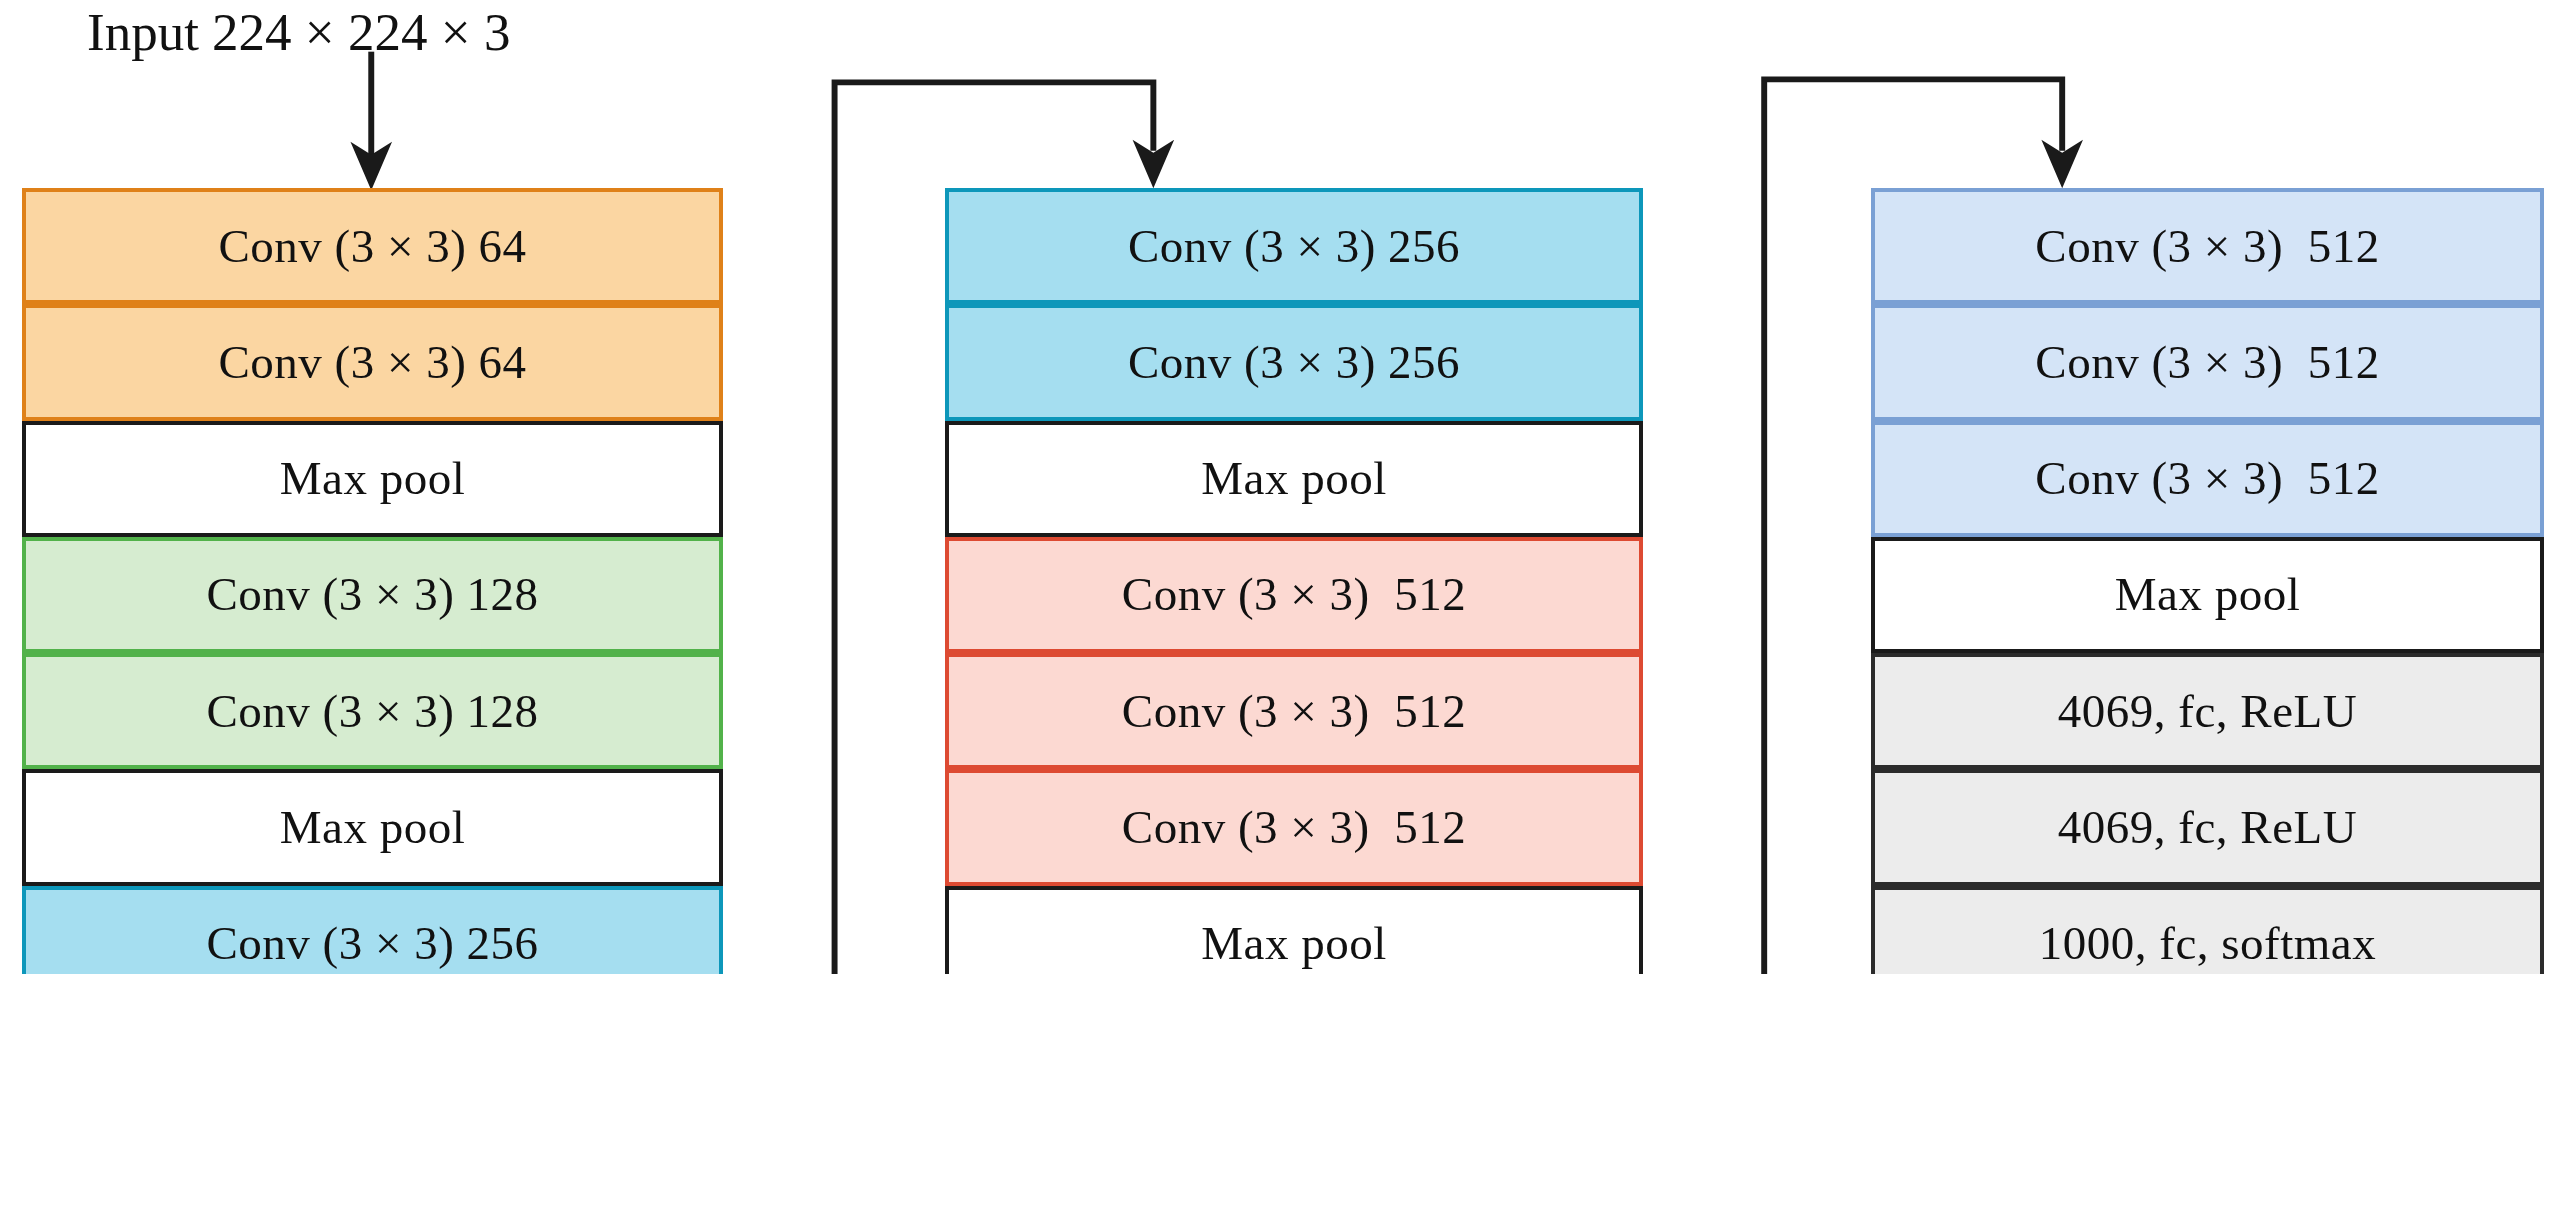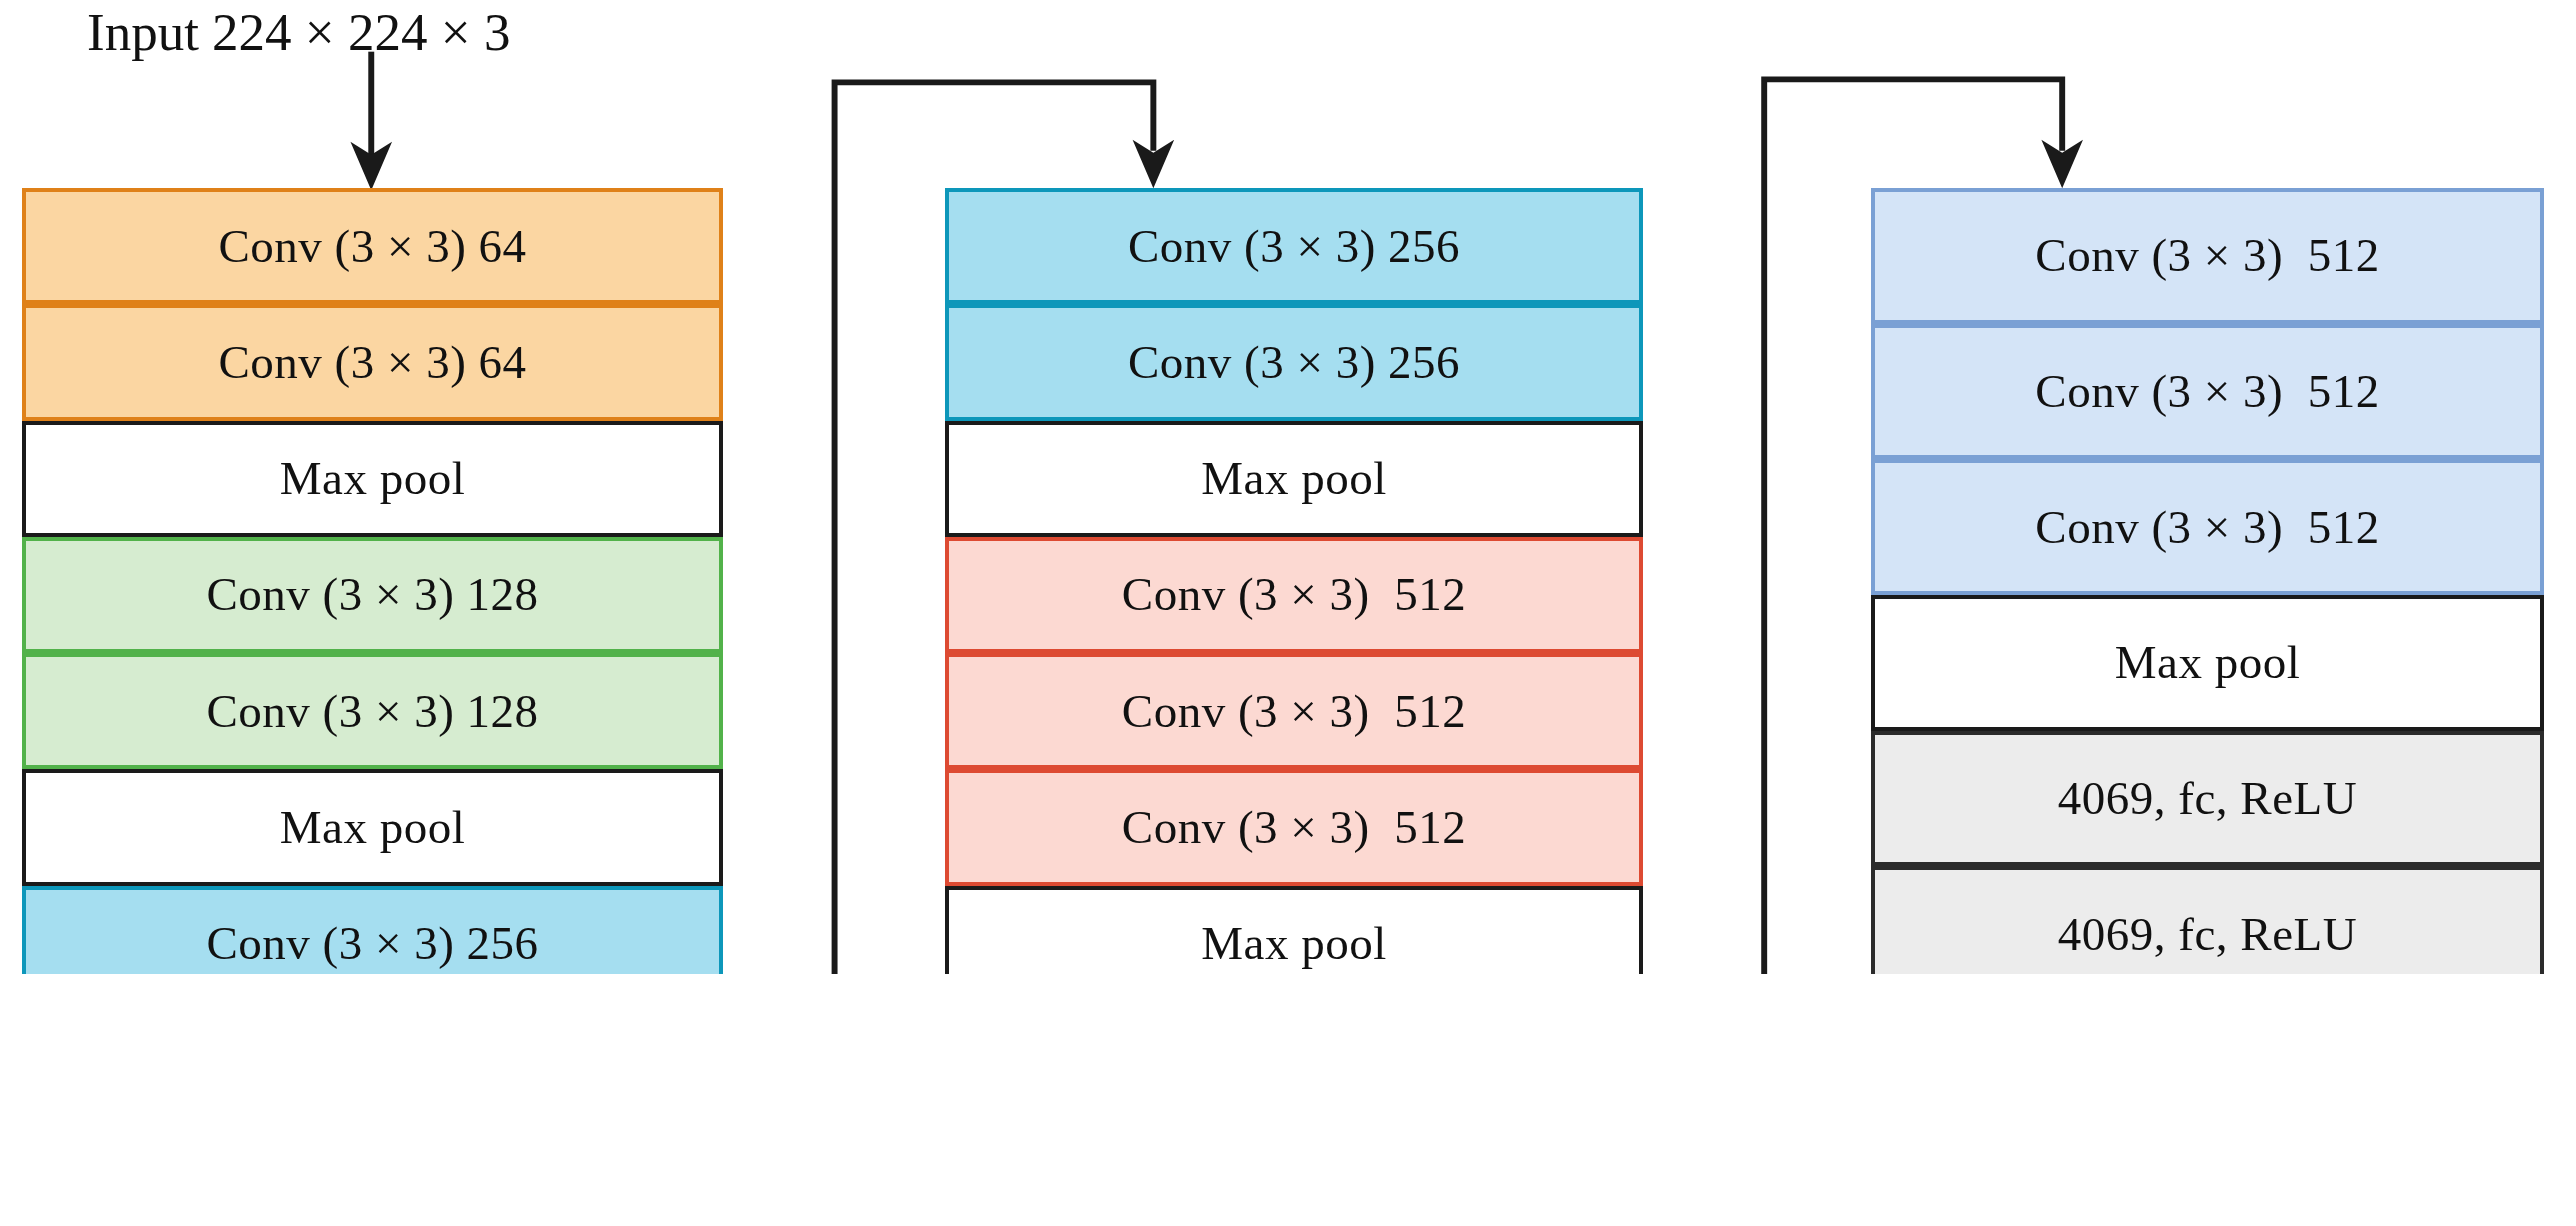--- a/index.html
+++ b/index.html
@@ -150,18 +150,21 @@
         </div>
         <div class="layer" style="background: rgb(255, 255, 255); border-color: rgb(26, 26, 26);">
           <span class="layer-label">Max pool</span>
         </div>
         <div class="layer" style="background: rgb(236, 236, 236); border-color: rgb(43, 43, 43);">
           <span class="layer-label">4069, fc, ReLU</span>
         </div>
         <div class="layer" style="background: rgb(236, 236, 236); border-color: rgb(43, 43, 43);">
           <span class="layer-label">4069, fc, ReLU</span>
         </div>
+        <div class="layer" style="background: rgb(236, 236, 236); border-color: rgb(43, 43, 43);">
+          <span class="layer-label">1000, fc, softmax</span>
+        </div>
       </div>
     </div>
 
   <div class="output-label">Output</div>
 </div>
 
 
 </body></html>

